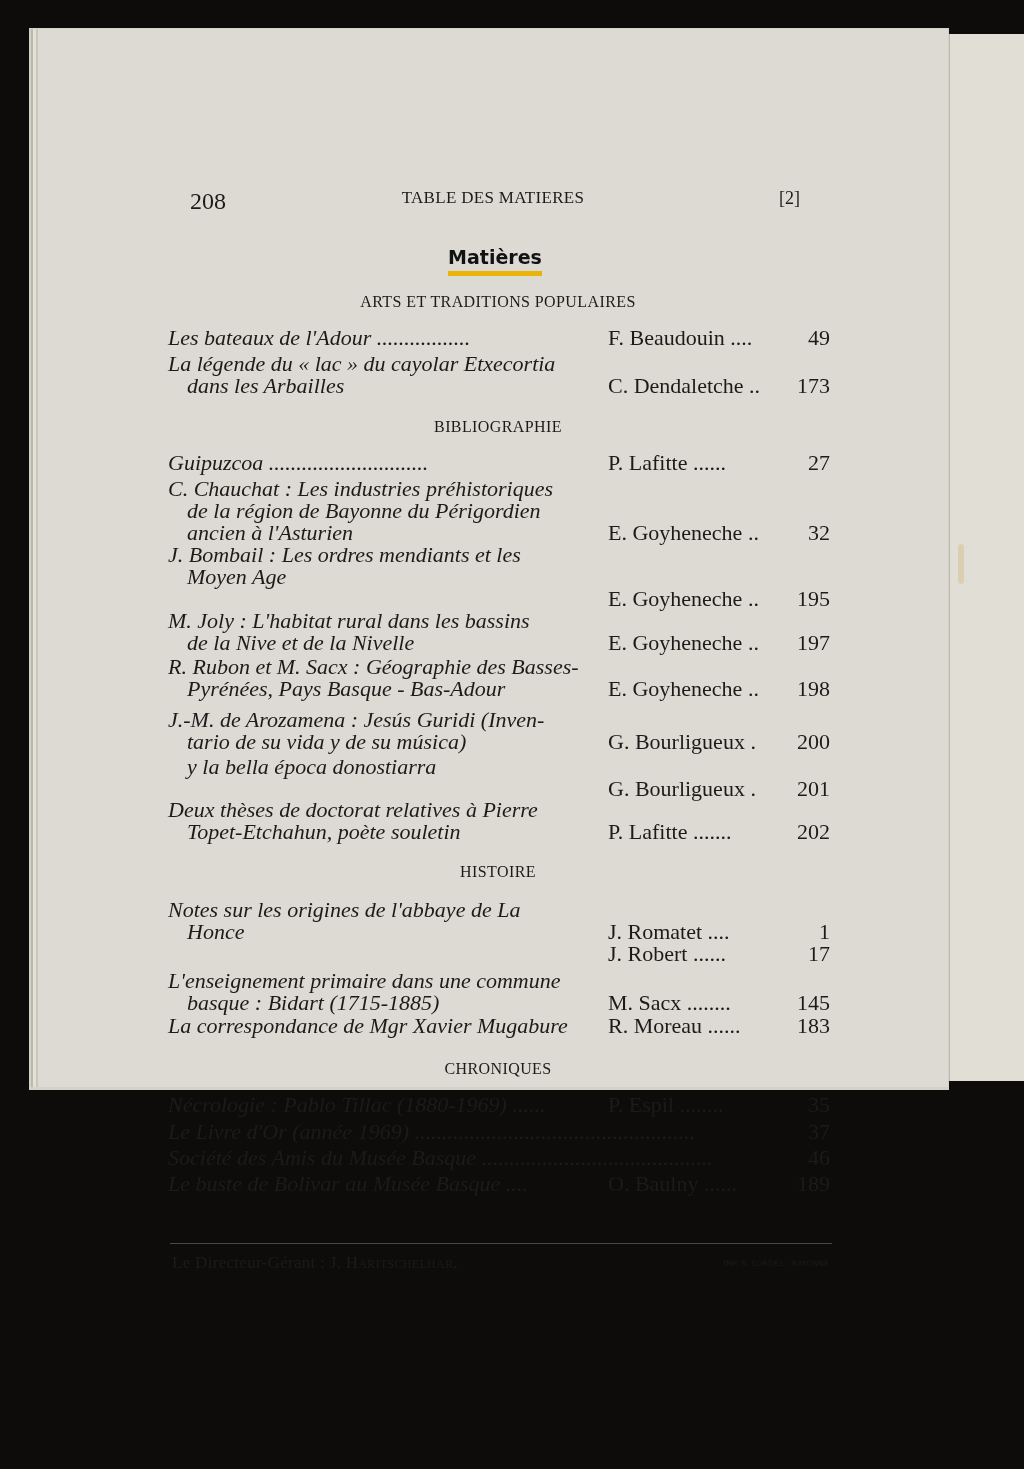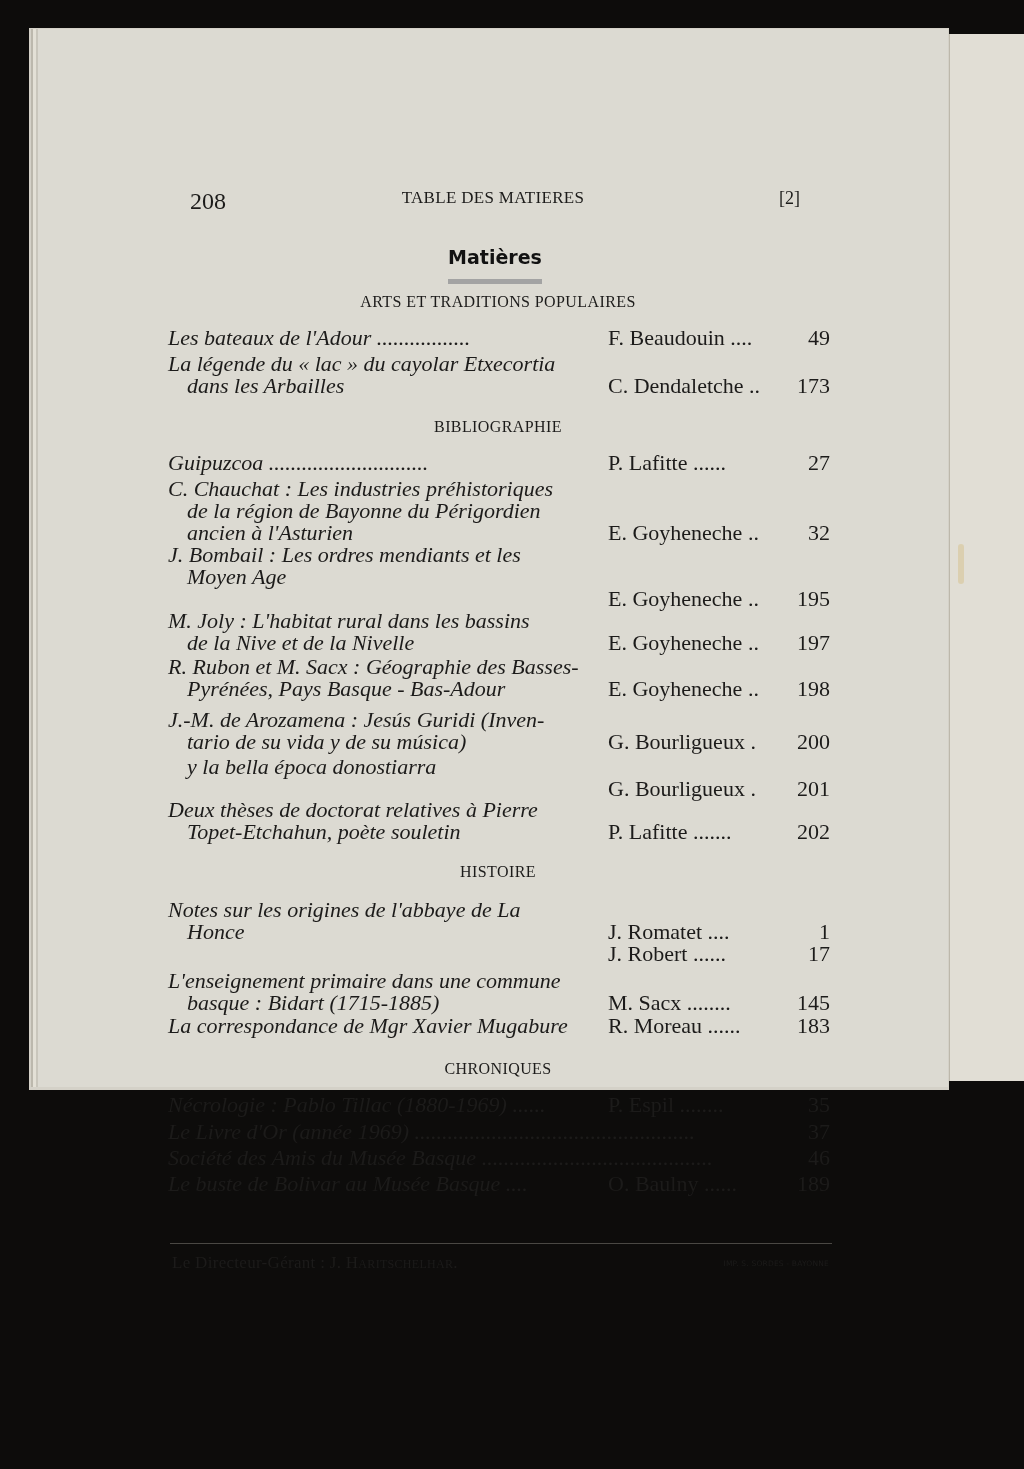--- a/index.html
+++ b/index.html
@@ -29,21 +29,21 @@
 
   .running-head { position: absolute; top: 188px; left: 190px; width: 610px; height: 24px; font-size: 17px; }
   .rh-page { position: absolute; left: 0; top: 0; font-size: 24px; }
   .rh-title { position: absolute; left: 0; right: 4px; text-align: center; top: 0; letter-spacing: .3px; }
   .rh-num { position: absolute; right: 0; top: 0; font-size: 18px; }
 
   .main-title {
     position: absolute; top: 246px; left: 0; width: 990px; text-align: center;
     font-family: "DejaVu Sans", sans-serif; font-weight: bold; font-size: 19px; color: #121212;
   }
-  .main-title span { display: inline-block; padding-bottom: 11px; border-bottom: 5px solid #a3a3a3; line-height: 22px; }
+  .main-title span { display: inline-block; padding-bottom: 3px; border-bottom: 5px solid #eab308; line-height: 22px; }
 
   .section-head {
     position: absolute; left: 168px; width: 660px; text-align: center; font-size: 16px; letter-spacing: .4px;
   }
 
   .entry { position: absolute; left: 168px; width: 662px; font-size: 22px; line-height: 22px; }
   .entry .title { position: absolute; left: 0; top: 0; width: 425px; font-style: italic; text-align: justify; }
   .entry .title .l { display: block; white-space: nowrap; }
   .entry .title .ind { padding-left: 19px; }
   .entry .author { position: absolute; left: 440px; white-space: nowrap; }

